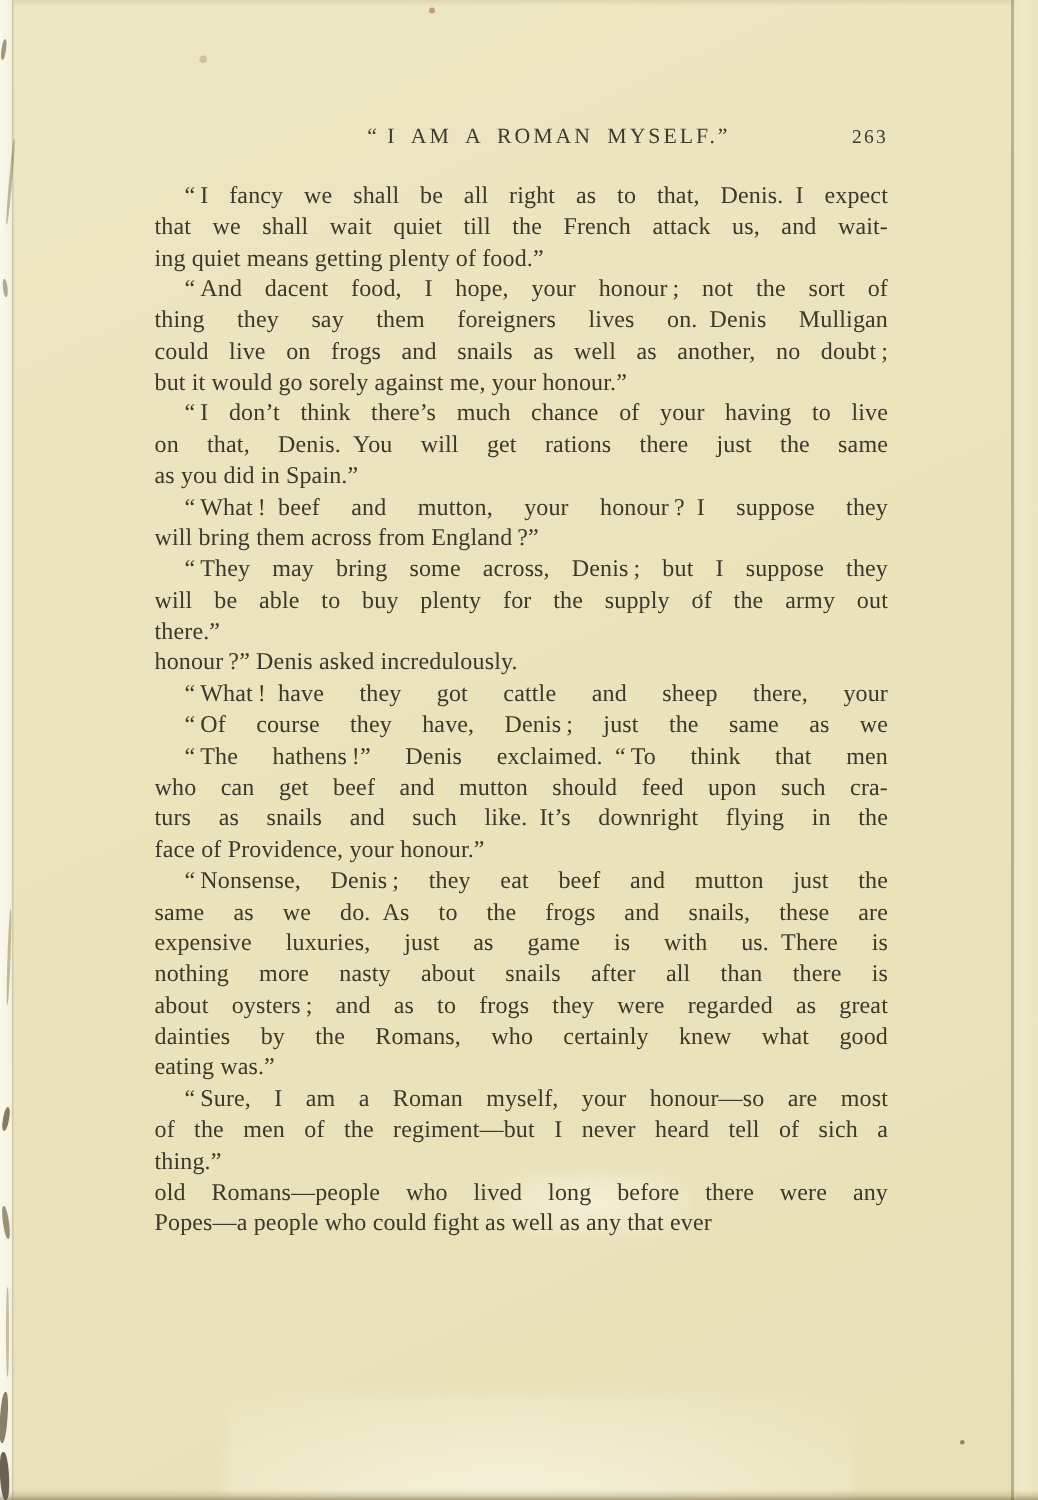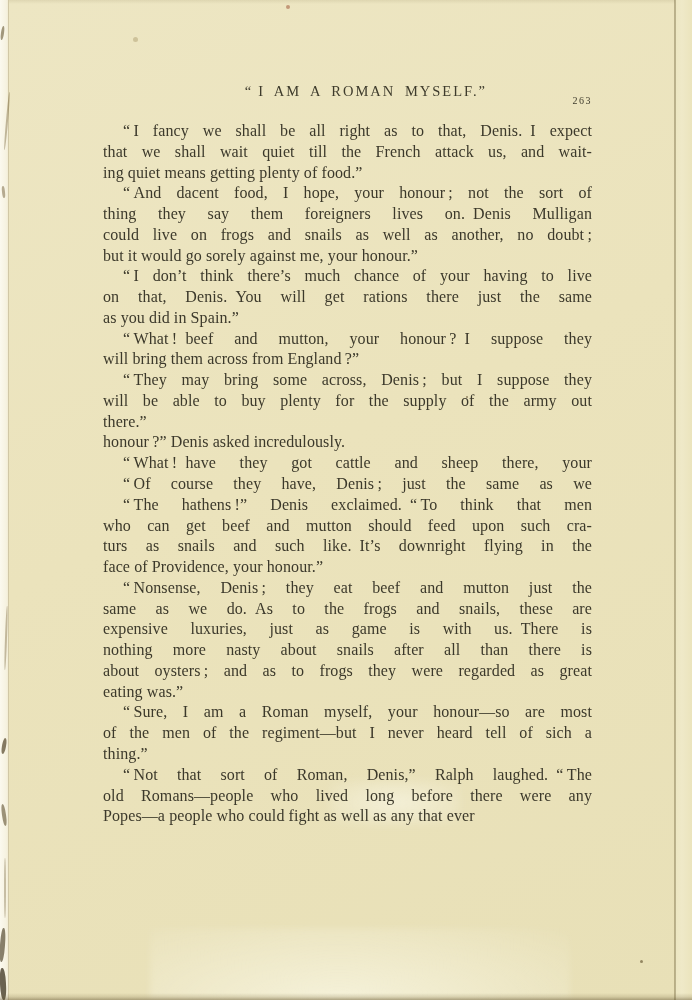--- a/index.html
+++ b/index.html
@@ -58,22 +58,22 @@
   .header {
     position: absolute; left: 103px; top: 83px; width: 489px; height: 18px;
     color: #3e3b2c;
   }
   .running-title {
     position: absolute; left: 0; right: 105px; text-align: right;
     font-size: 14.5px; letter-spacing: 2px; word-spacing: 4px;
     white-space: nowrap;
   }
   .page-number {
-    position: absolute; right: 0; top: 12px;
-    font-size: 10px; letter-spacing: 1.5px;
+    position: absolute; right: 0; top: 0;
+    font-size: 13px; letter-spacing: 1.5px;
   }
 
   
   .text-block {
     position: absolute; left: 103px; top: 121px; width: 489px;
     color: #3c392b;
     font-size: 16px;
     letter-spacing: 0.1px;
   }
   .line {
@@ -140,22 +140,22 @@
       <div class="line first">“ Of course they have, Denis ; just the same as we</div>
       <div class="line first">“ The hathens !” Denis exclaimed. “ To think that men</div>
       <div class="line">who can get beef and mutton should feed upon such cra-</div>
       <div class="line">turs as snails and such like. It’s downright flying in the</div>
       <div class="line last">face of Providence, your honour.”</div>
       <div class="line first">“ Nonsense, Denis ; they eat beef and mutton just the</div>
       <div class="line">same as we do. As to the frogs and snails, these are</div>
       <div class="line">expensive luxuries, just as game is with us. There is</div>
       <div class="line">nothing more nasty about snails after all than there is</div>
       <div class="line">about oysters ; and as to frogs they were regarded as great</div>
+      <div class="line">dainties by the Romans, who certainly knew what good</div>
       <div class="line last">eating was.”</div>
       <div class="line first">“ Sure, I am a Roman myself, your honour—so are most</div>
       <div class="line">of the men of the regiment—but I never heard tell of sich a</div>
       <div class="line last">thing.”</div>
-      <div class="line first">“ Not that sort of Roman, Denis,” Ralph laughed. “ The</div>
       <div class="line">old Romans—people who lived long before there were any</div>
       <div class="line last">Popes—a people who could fight as well as any that ever</div>
     </div>
 
 </div>
 
 </body></html>

